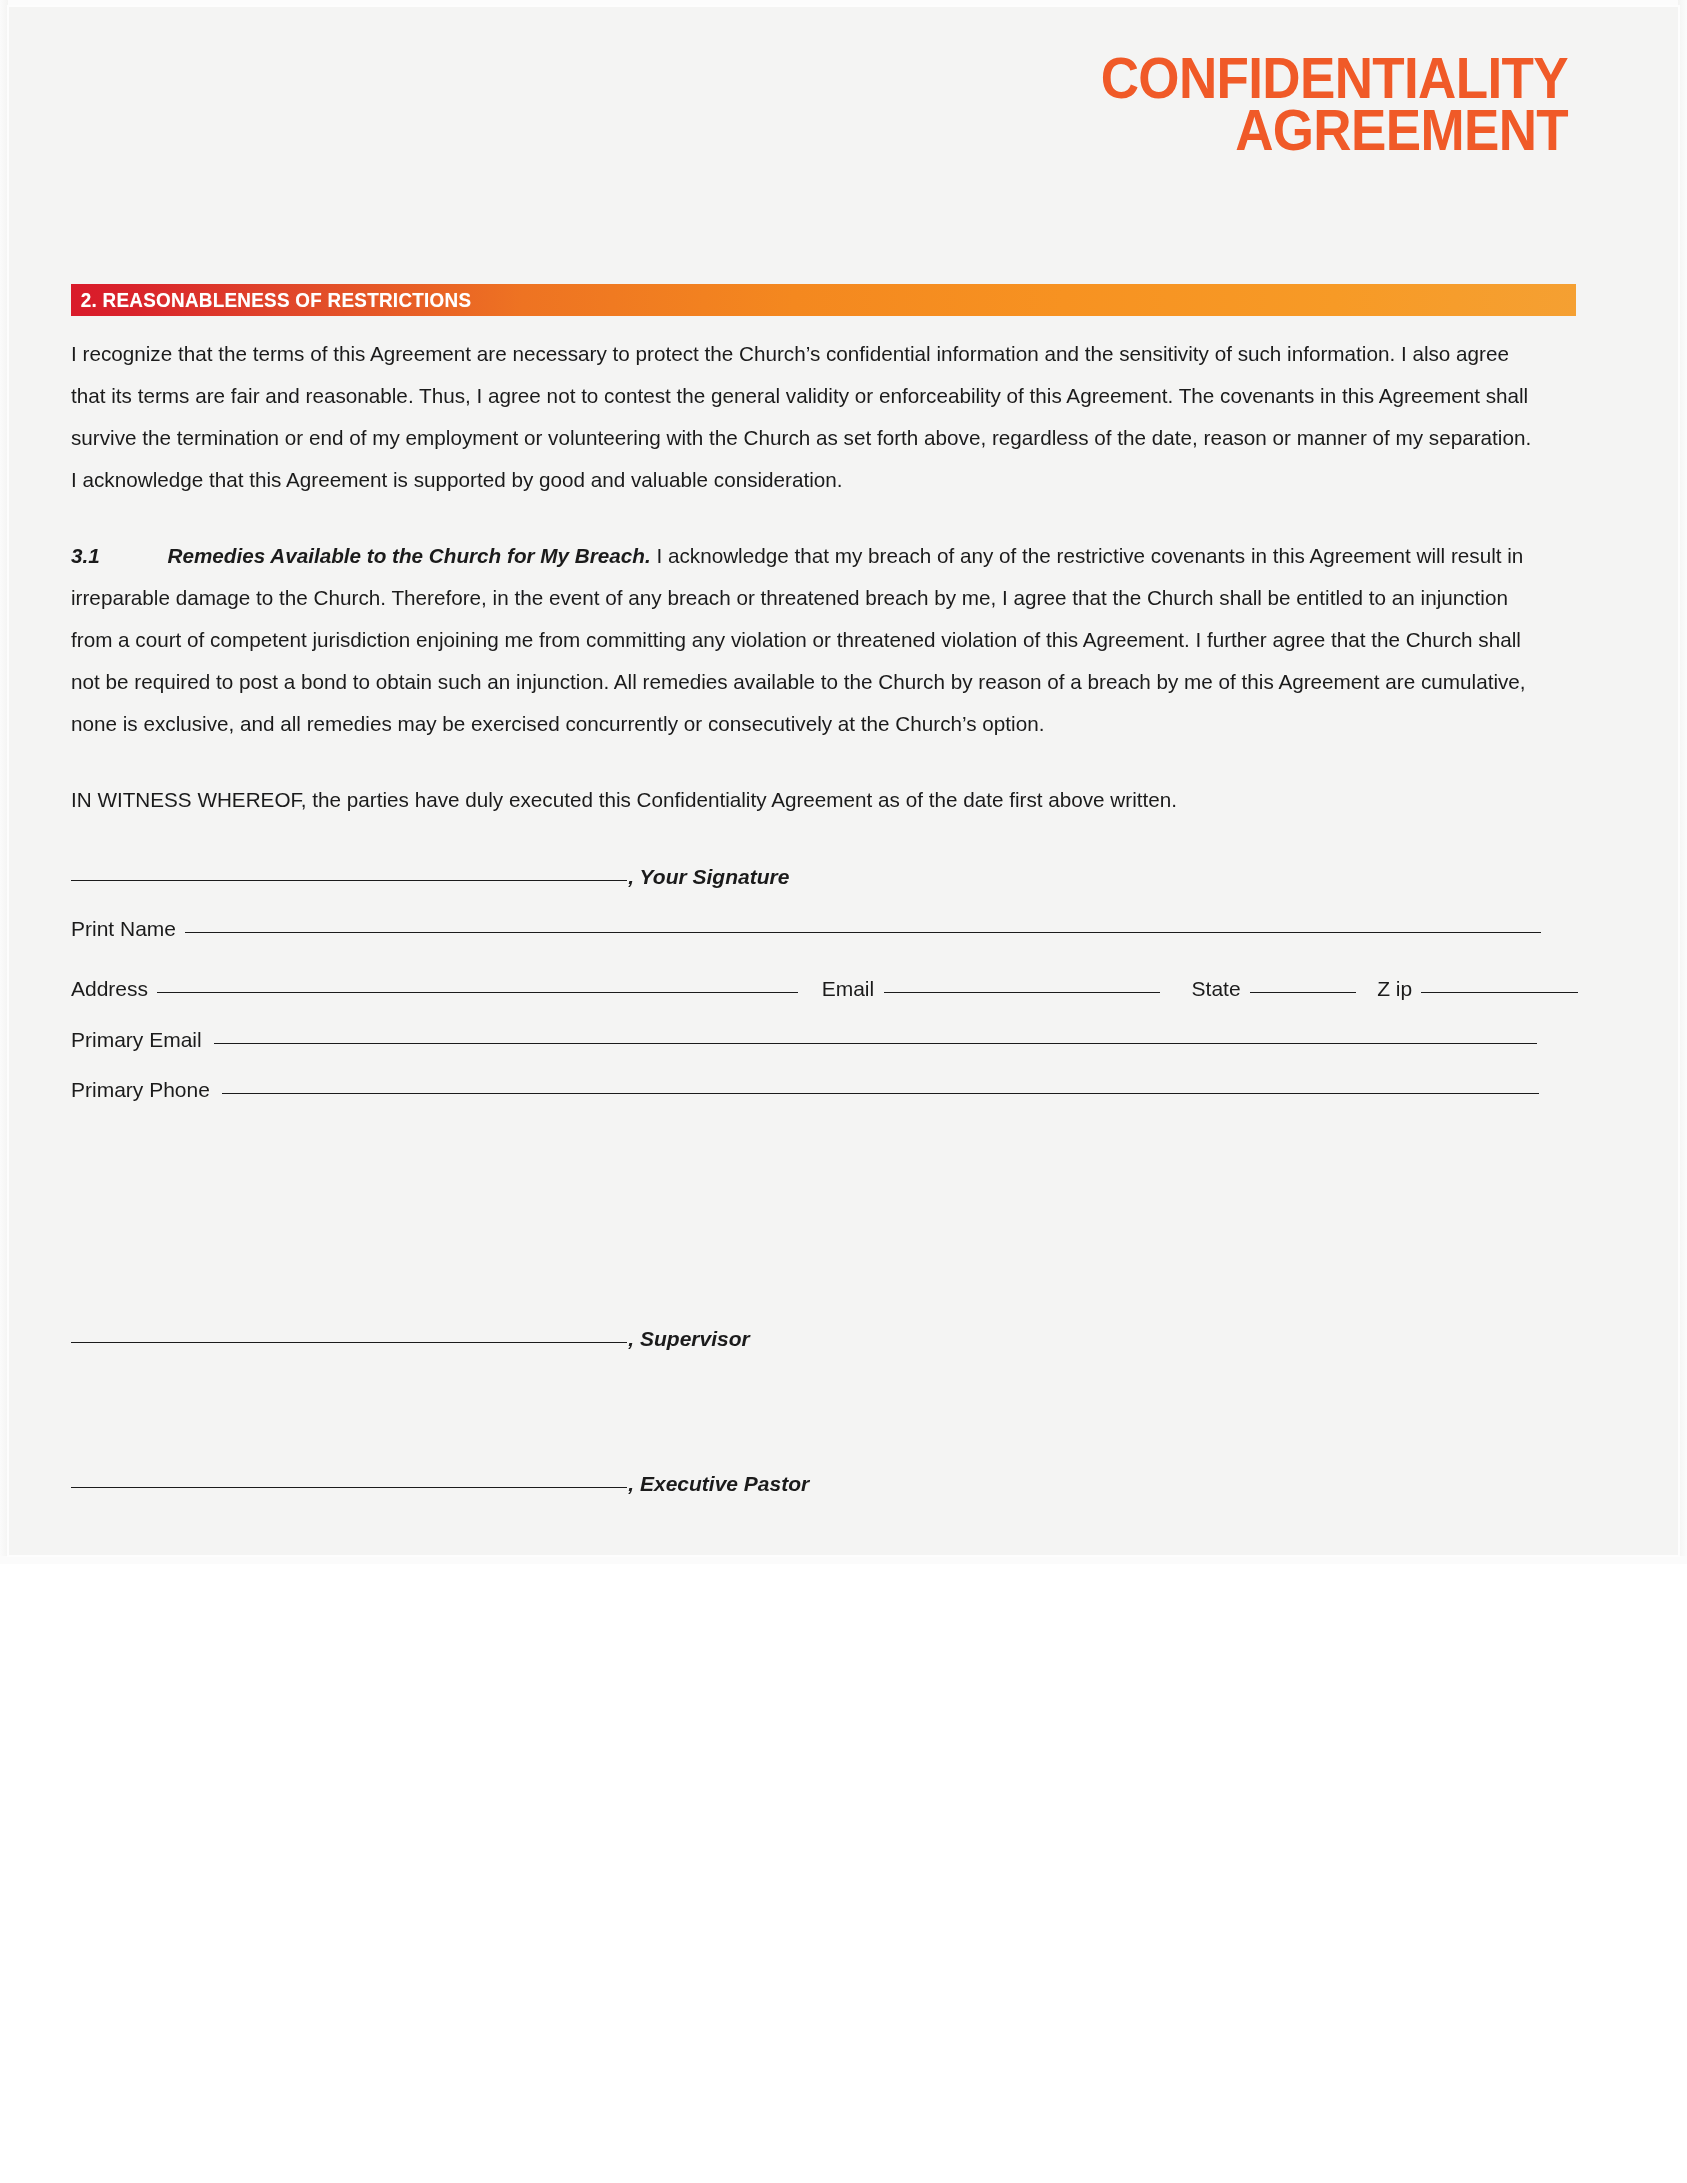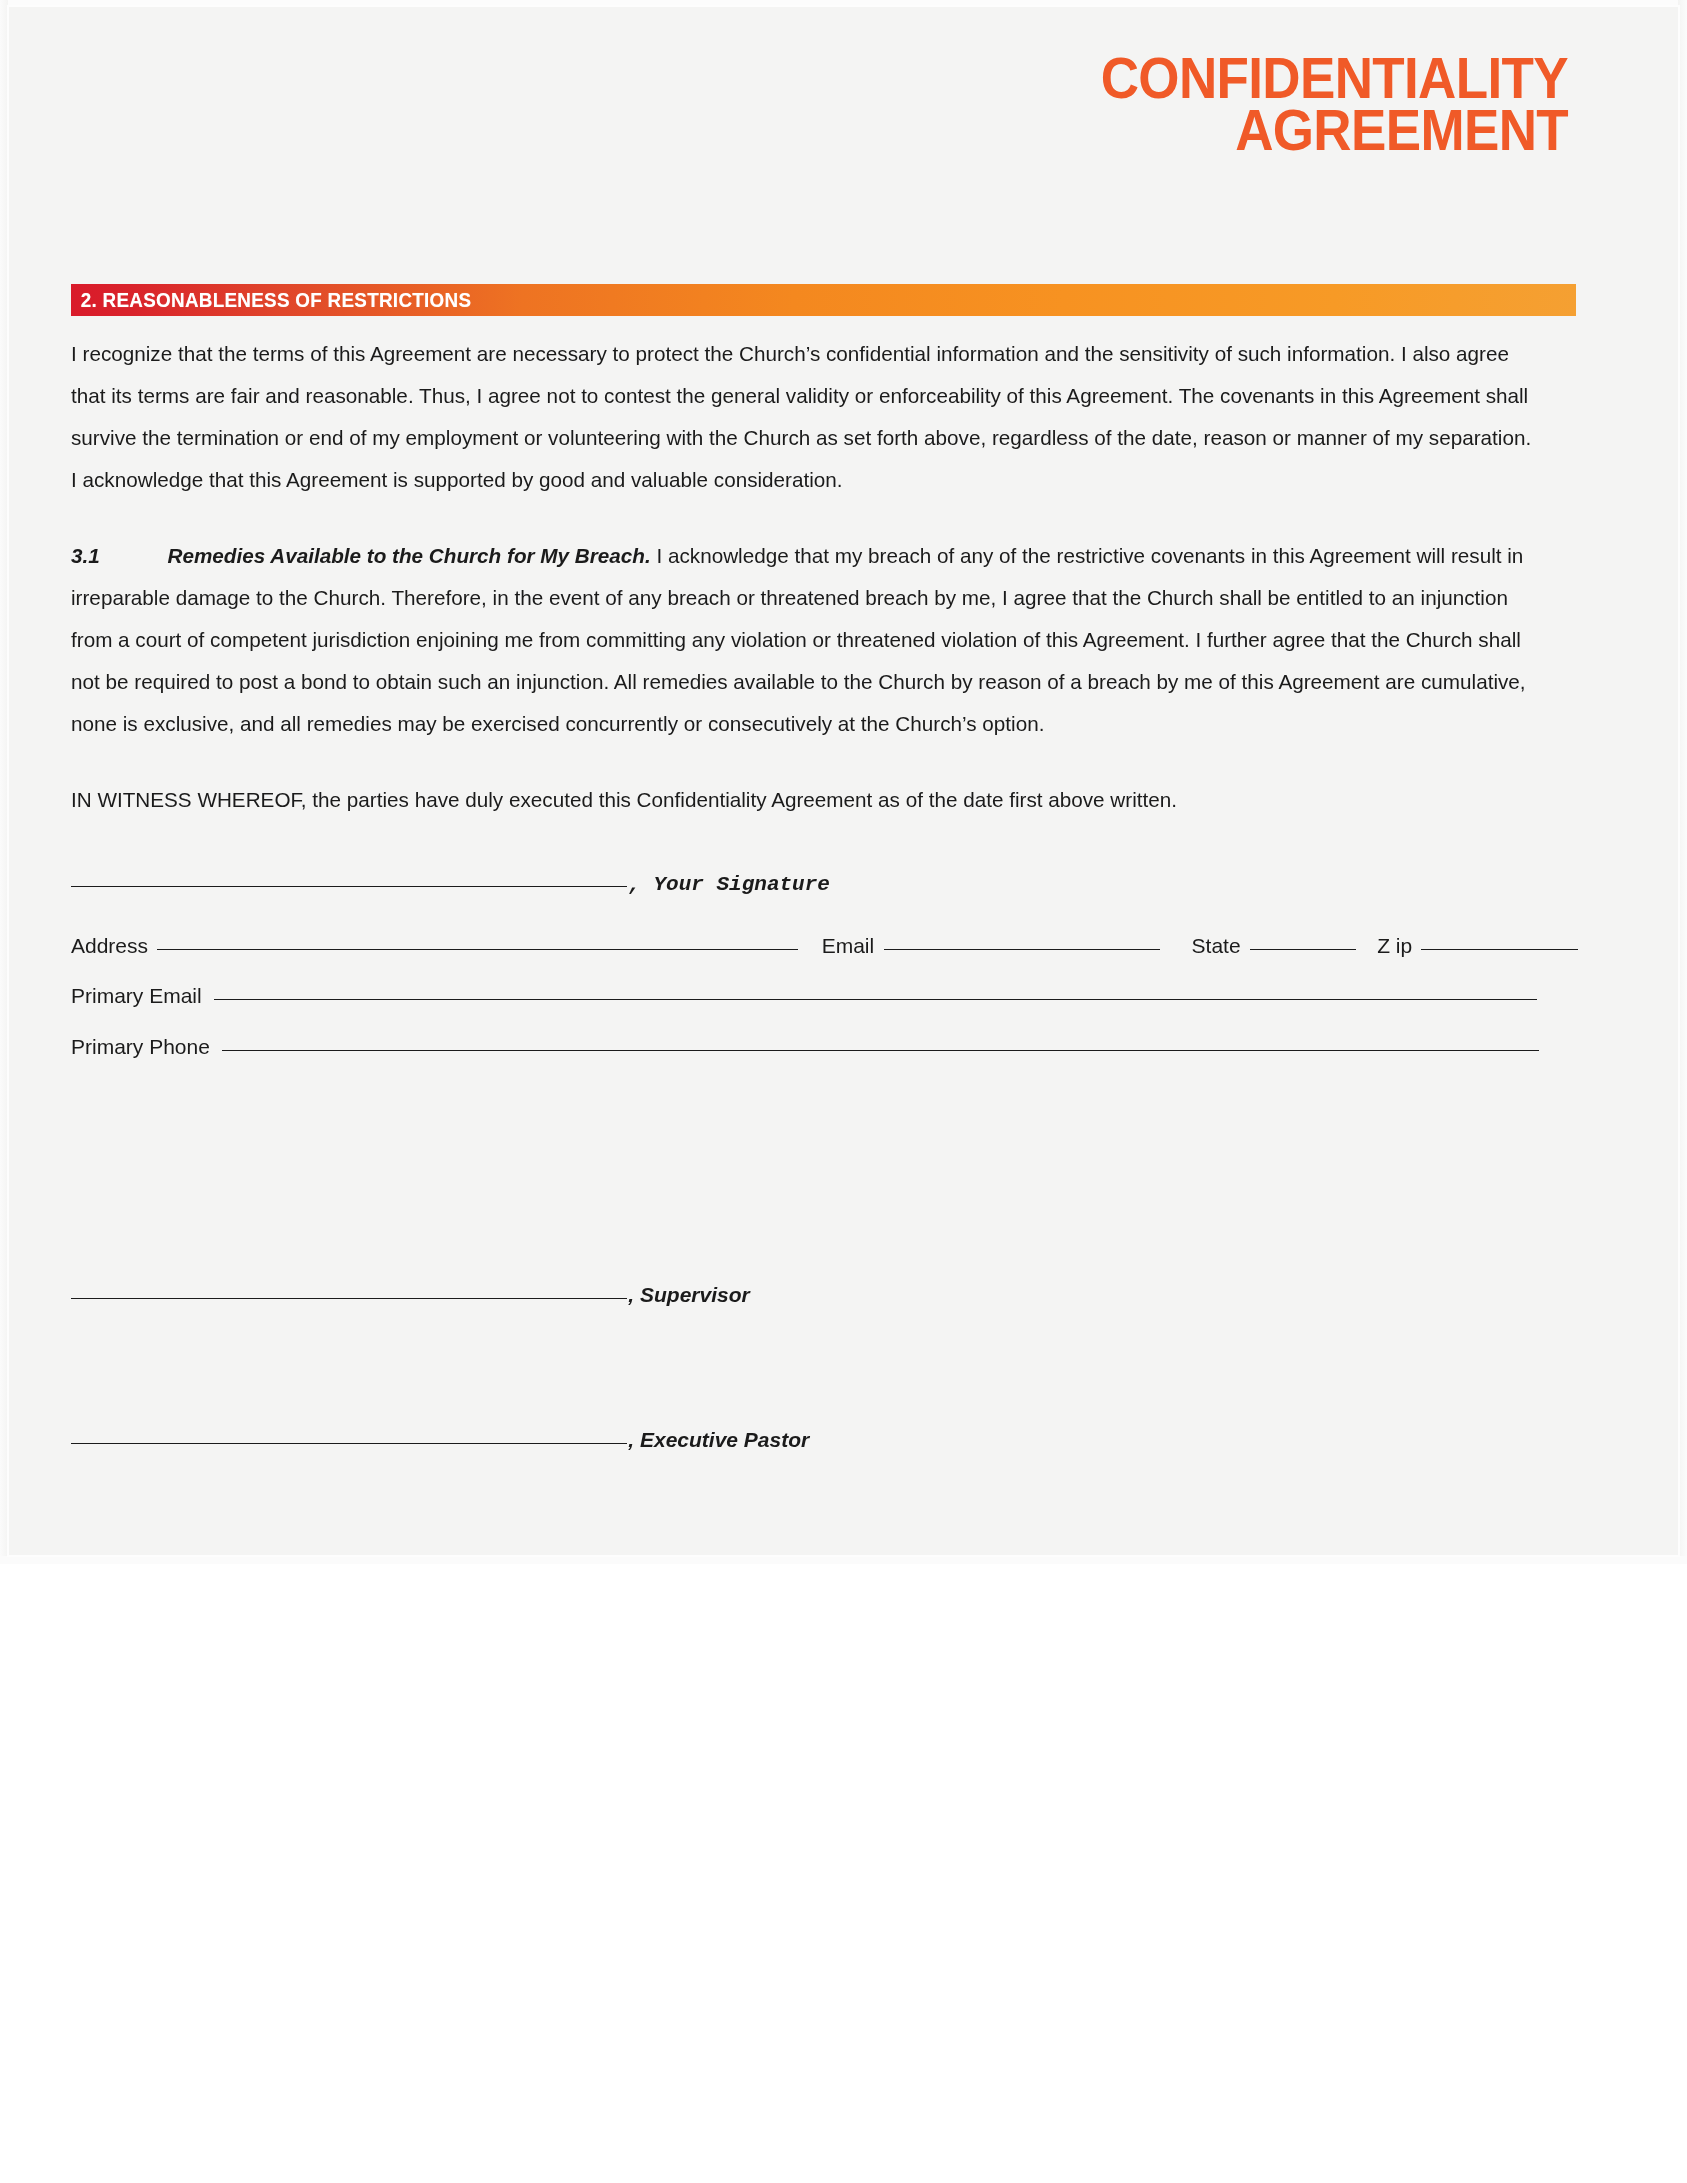--- a/index.html
+++ b/index.html
@@ -208,25 +208,29 @@
     <div class="para">
       <span class="sub-num">3.1</span><span class="sub-title">Remedies Available to the Church for My Breach.</span><span> I acknowledge that my breach of any of the restrictive covenants in this Agreement will result in irreparable damage to the Church.  Therefore, in the event of any breach or threatened breach by me, I agree that the Church shall be entitled to an injunction from a court of competent jurisdiction enjoining me from committing any violation or threatened violation of this Agreement.  I further agree that the Church shall not be required to post a bond to obtain such an injunction.  All remedies available to the Church by reason of a breach by me of this Agreement are cumulative, none is exclusive, and all remedies may be exercised concurrently or consecutively at the Church’s option.</span>
     </div>
 
     <div class="spacer-lg"></div>
 
     <div class="para">IN WITNESS WHEREOF, the parties have duly executed this Confidentiality Agreement as of the date first above written.</div>
 
     <div class="spacer-md"></div>
 
-    <div class="rule-row sig-row" style="margin-top:25px;font-family:Liberation Mono, monospace;">
+    <div class="rule-row sig-row" style="margin-top:17px;">
       <span class="rule" style="width:556px;"></span>
       <span class="role">, Your Signature</span>
     </div>
 
+    <div class="rule-row form-row">
+      <span class="fld-label">Print Name</span>
+      <span class="rule" style="width:1356px; margin-left:9.3px;"></span>
+    </div>
 
     <div class="rule-row form-row">
       <span class="fld-label">Address</span>
       <span class="rule" style="width:675px; margin-left:9.3px;"></span>
       <span class="fld-label" style="margin-left:24px;">Email</span>
       <span class="rule" style="width:291px; margin-left:9.3px;"></span>
       <span class="fld-label" style="margin-left:32px;">State</span>
       <span class="rule" style="width:112px; margin-left:9.3px;"></span>
       <span class="fld-label" style="margin-left:21px;margin-top:10px;">Z ip</span>
       <span class="rule" style="width:165px; margin-left:9.3px;"></span>

